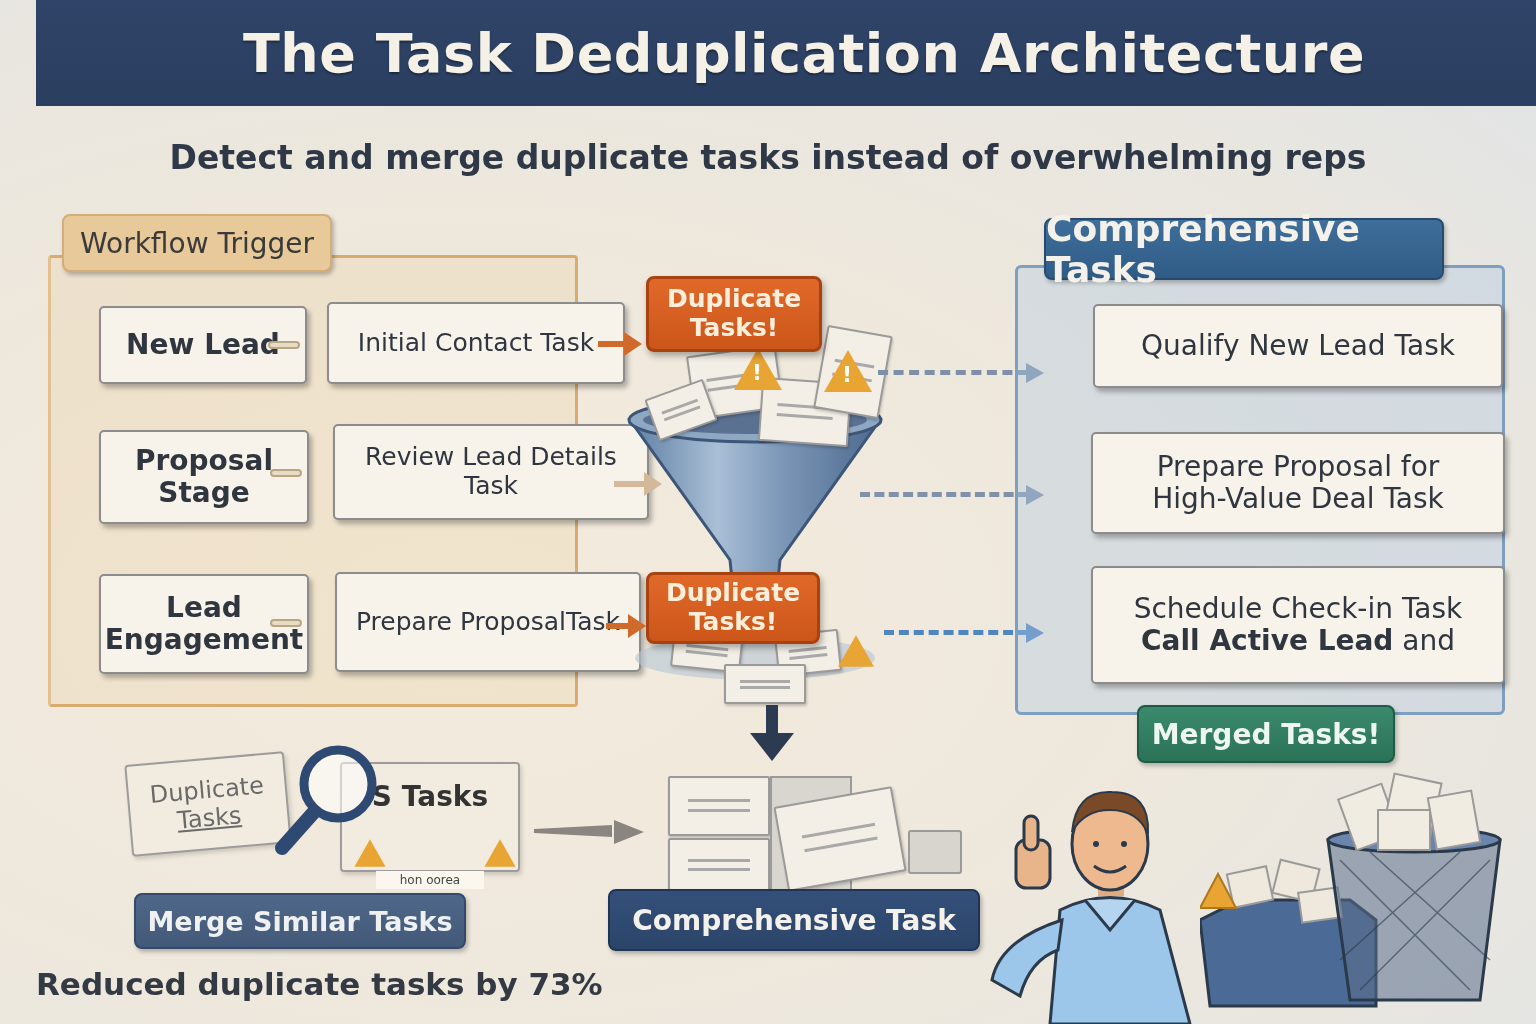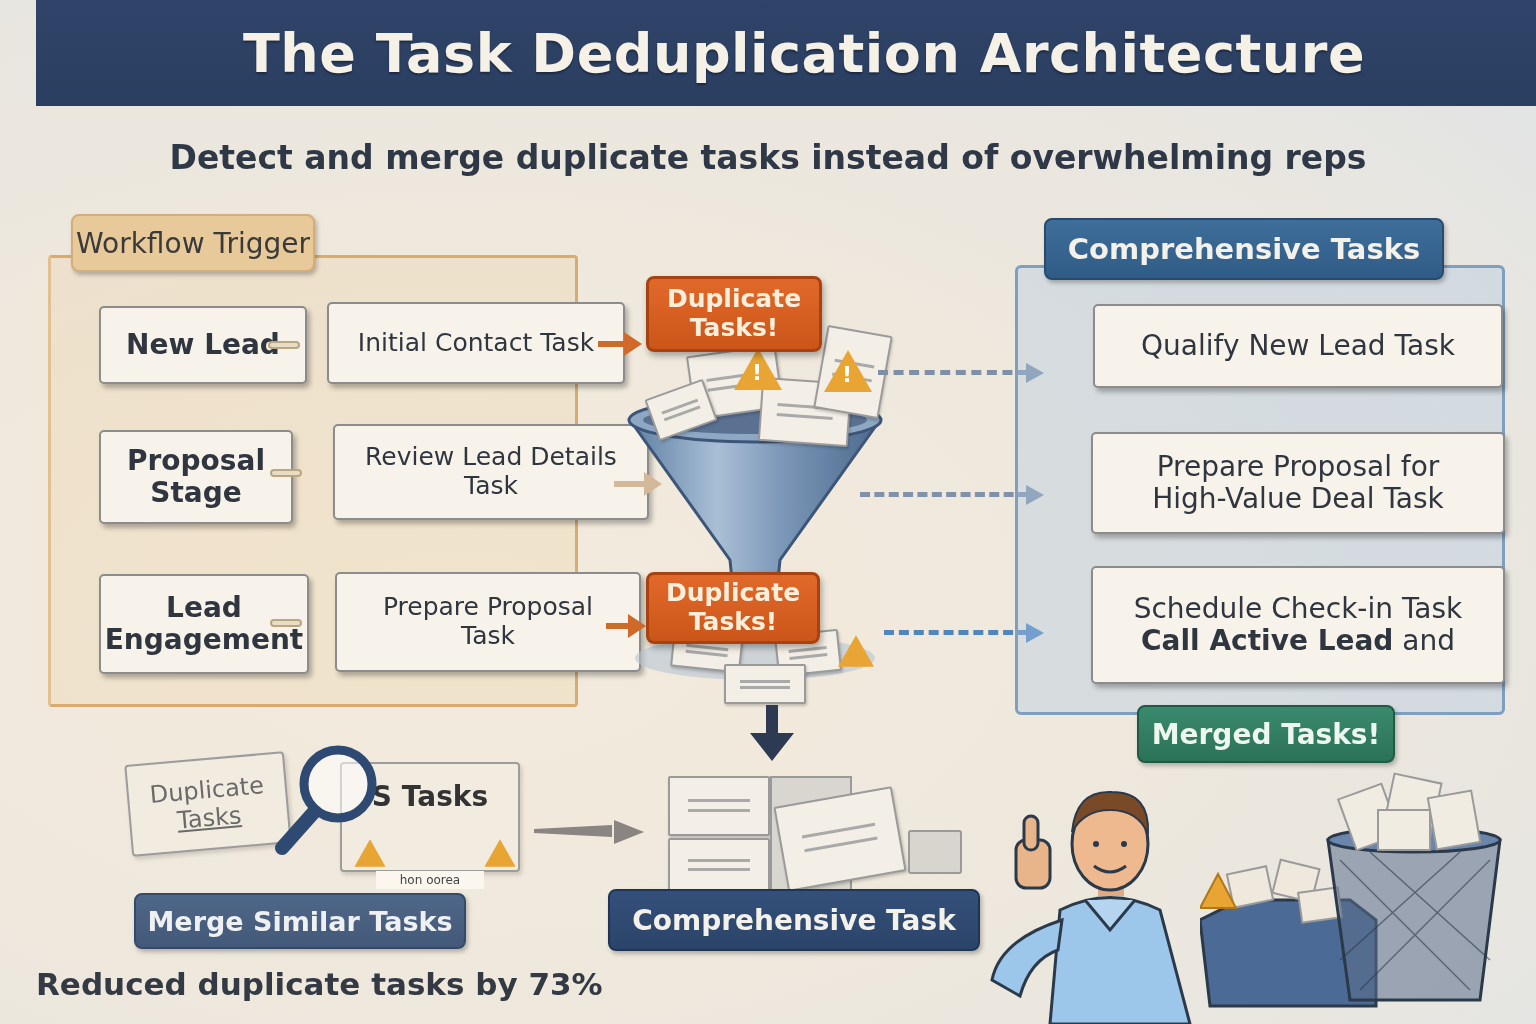--- a/index.html
+++ b/index.html
@@ -32,24 +32,23 @@
     left: 48px; top: 255px; width: 530px; height: 452px;
     border: 3px solid #d9ab6e; border-left: 3px solid #e3c08f;
     background: rgba(236, 210, 165, 0.28);
     border-radius: 4px;
   }
   .tag {
     border-radius: 8px; font-weight: bold; display: flex; align-items: center; justify-content: center;
     box-shadow: 2px 3px 4px rgba(0,0,0,0.25);
   }
   .tag-trigger {
-    left: 62px; top: 214px; width: 244px; height: 58px;
+    left: 62px; top: 214px; width: 270px; height: 58px;
     background: #e8c99a; color: #3a3a3a; font-size: 28px; font-weight: normal;
     border: 2px solid #d4ad78;
-    margin-left: 9px;
   }
   .card {
     background: #f8f3ea; border: 2px solid #8c8c8c; border-radius: 5px;
     box-shadow: 3px 4px 5px rgba(0,0,0,0.28);
     display: flex; align-items: center; justify-content: center; text-align: center;
     color: #2f3640; line-height: 1.15; margin-left: 37px;
   }
   .card.bold { font-weight: bold; }
   .stage { font-size: 28px; }
   .task { font-size: 25px; }
@@ -100,21 +99,21 @@
   }
 
   
   .right-panel {
     left: 1015px; top: 265px; width: 490px; height: 450px;
     border: 3px solid #7f9fbf; border-radius: 6px;
     background: rgba(176, 200, 225, 0.38);
   }
   .tag-comp {
     left: 1044px; top: 218px; width: 400px; height: 62px;
-    background: linear-gradient(180deg, #3f6e9a 0%, #2f5c87 100%); color: #f3f1ea; font-size: 29px;
+    background: linear-gradient(180deg, #3f6e9a 0%, #2f5c87 100%); color: #f3f1ea; font-size: 36px;
     border: 2px solid #274a6e;
   }
   .tag-merged {
     left: 1137px; top: 705px; width: 258px; height: 58px;
     background: linear-gradient(180deg, #3b8a6e 0%, #2b7258 100%); color: #eef7ef; font-size: 28px;
     border: 2px solid #1f5a44;
   }
   .rcard { font-size: 28px; }
 
   
@@ -145,36 +144,36 @@
 </div>
 <div class="abs subtitle">Detect and merge duplicate tasks instead of overwhelming reps</div>
 
 <div class="abs left-panel"></div>
 <div class="abs tag tag-trigger">Workflow Trigger</div>
 
 <div class="abs card bold stage" style="left:62px;top:306px;width:208px;height:78px;">New Lead</div>
 <div class="abs connector" style="left:268px;top:341px;"></div>
 <div class="abs card task" style="left:290px;top:302px;width:298px;height:82px;">Initial Contact Task</div>
 
-<div class="abs card bold stage" style="left:62px;top:430px;width:194px;height:94px;flex-direction:column;">
+<div class="abs card bold stage" style="left:62px;top:430px;width:210px;height:94px;flex-direction:column;">
   <span>Proposal</span>
   <span>Stage</span>
 </div>
 <div class="abs connector" style="left:270px;top:469px;"></div>
 <div class="abs card task" style="left:296px;top:424px;width:316px;height:96px;flex-direction:column;">
   <span>Review Lead Details</span>
   <span>Task</span>
 </div>
 
 <div class="abs card bold stage" style="left:62px;top:574px;width:210px;height:100px;flex-direction:column;">
   <span>Lead</span>
   <span>Engagement</span>
 </div>
 <div class="abs connector" style="left:270px;top:619px;"></div>
-<div class="abs card task" style="left:298px;top:572px;width:306px;height:100px;flex-direction:column;">
+<div class="abs card task" style="left:298px;top:572px;width:306px;height:100px;">
   <span>Prepare Proposal</span>
   <span>Task</span>
 </div>
 
 <div class="abs solid-arrow" style="left:598px;top:341px;width:30px;background:#d06a2a;color:#d06a2a;"></div>
 <div class="abs solid-arrow" style="left:614px;top:481px;width:34px;background:#d3b89a;color:#d3b89a;"></div>
 <div class="abs solid-arrow" style="left:606px;top:623px;width:26px;background:#d06a2a;color:#d06a2a;"></div>
 
 <svg class="abs" style="left:620px;top:380px;" width="270" height="320" viewBox="0 0 270 320">
   <defs>

